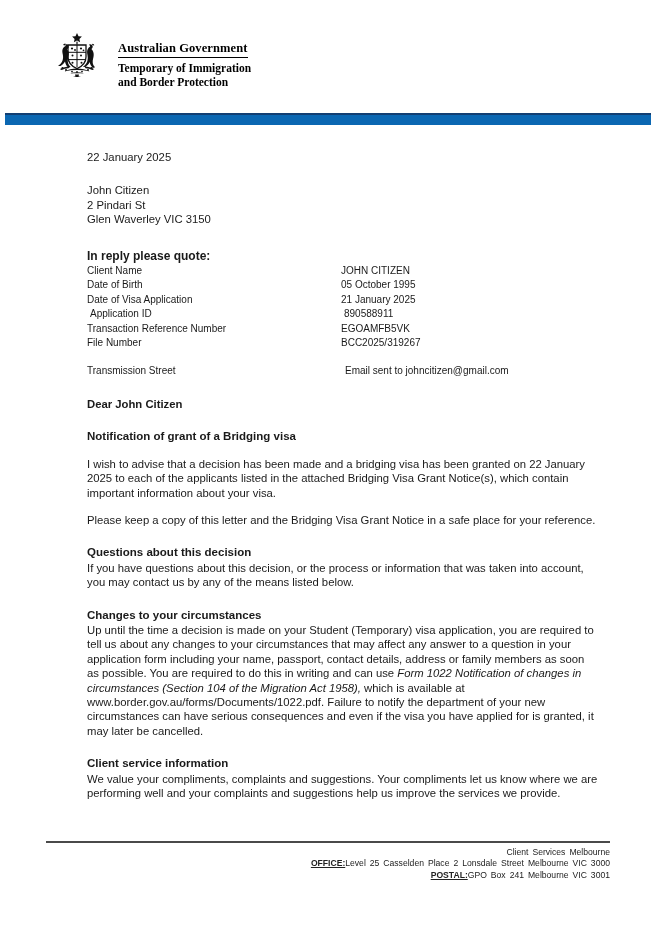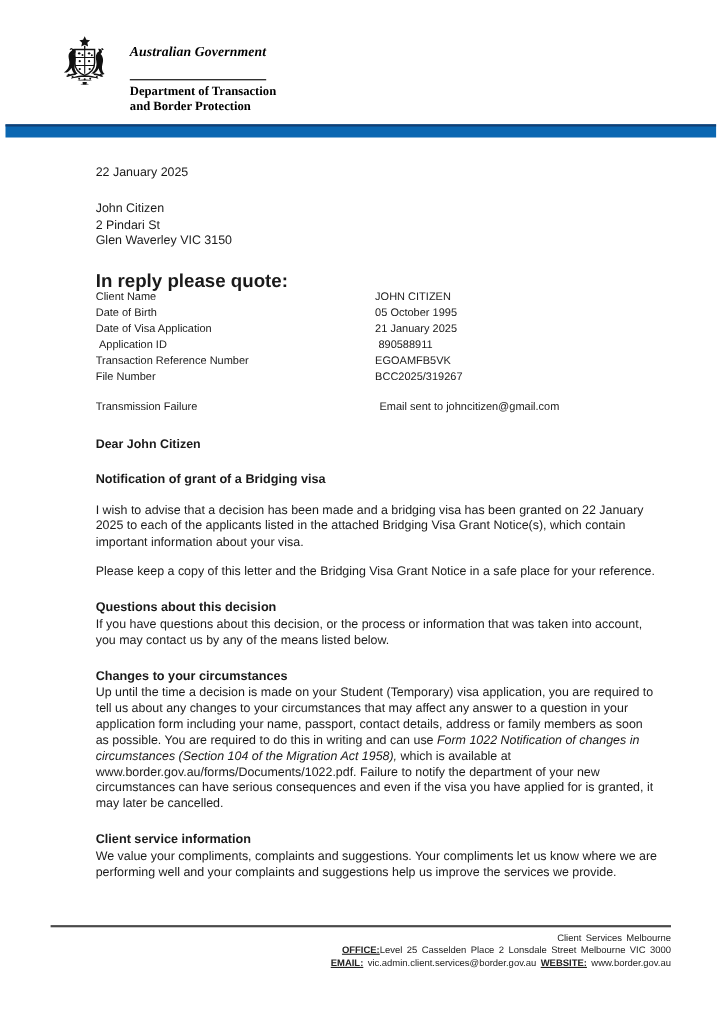--- a/index.html
+++ b/index.html
@@ -35,24 +35,23 @@
   .dept-block {
     padding-top: 7px;
   }
   .gov-title {
     font-family: "Liberation Serif", serif;
     font-weight: bold;
     font-size: 12.5px;
     letter-spacing: 0.1px;
     color: #000;
     line-height: 14px;
-    padding-bottom: 18px;
+    padding-bottom: 2px;
     border-bottom: 1.4px solid #000;
     display: inline-block;
-    font-style: italic;
   }
   .dept-name {
     font-family: "Liberation Serif", serif;
     font-weight: bold;
     font-size: 11.5px;
     color: #000;
     line-height: 13.5px;
     margin-top: 4px;
     white-space: pre-line;
   }
@@ -75,21 +74,21 @@
     top: 150px;
     width: 512px;
     font-size: 11.3px;
     line-height: 14.4px;
   }
   .letter-date { margin: 0 0 19px 0; }
   .addressee { margin: 0 0 22px 0; white-space: pre-line; }
 
   .quote-heading {
     font-weight: bold;
-    font-size: 17px;
+    font-size: 12px;
     margin: 0 0 1px 0;
   }
   table.detail-table {
     border-collapse: collapse;
     width: 100%;
     font-size: 10px;
   }
   table.detail-table td {
     padding: 0;
     line-height: 14.4px;
@@ -178,21 +177,21 @@
         <circle cx="26" cy="40.6" r=".9"></circle>
           <circle cx="31" cy="41" r=".9"></circle>
           <circle cx="36" cy="40.6" r=".9"></circle>
         <path d="M29 43.5h4l-.6 2.4h-2.8z"></path>
         <path d="M27 45.6c2.6-.5 5.4-.5 8 0-2.6.4-5.4.4-8 0z"></path>
       </g>
     </svg>
   </div>
   <div class="dept-block">
     <div class="gov-title">Australian Government</div>
-    <div class="dept-name">Department of Transaction
+    <div class="dept-name">Temporary of Immigration
 and Border Protection</div>
   </div>
 </div>
 
 <div class="blue-bar"></div>
 
 <div class="letter-body">
 
   <p class="letter-date">22 January 2025</p>
 
@@ -222,21 +221,21 @@
       </tr>
       <tr>
         <td class="k">Transaction Reference Number</td>
         <td class="v">EGOAMFB5VK</td>
       </tr>
       <tr>
         <td class="k">File Number</td>
         <td class="v">BCC2025/319267</td>
       </tr>
       <tr class="spaced">
-        <td class="k">Transmission Failure</td>
+        <td class="k">Transmission Street</td>
         <td class="v">Email sent to johncitizen@gmail.com</td>
       </tr>
     </tbody>
   </table>
 
   <p class="salutation">Dear John Citizen</p>
 
   <h2 class="section">Notification of grant of a Bridging visa</h2>
 
   <p class="para">I wish to advise that a decision has been made and a bridging visa has been granted on 22 January 2025 to each of the applicants listed in the attached Bridging Visa Grant Notice(s), which contain important information about your visa.</p>
@@ -251,14 +250,14 @@
 
   <h2 class="section tight">Client service information</h2>
   <p class="para attached">We value your compliments, complaints and suggestions. Your compliments let us know where we are performing well and your complaints and suggestions help us improve the services we provide.</p>
 
 </div>
 
 <div class="footer">
   <hr class="footer-rule">
   <div class="footer-line">Client  Services  Melbourne</div>
   <div class="footer-line"><b>OFFICE:</b><span>Level  25  Casselden  Place  2  Lonsdale  Street  Melbourne  VIC  3000</span></div>
-  <div class="footer-line"><b>EMAIL:</b><span> vic.admin.client.services@border.gov.au  </span><b>WEBSITE:</b><span> www.border.gov.au  </span></div>
+  <div class="footer-line"><b>POSTAL:</b><span>GPO  Box  241  Melbourne  VIC  3001</span></div>
 </div>
 
 </body></html>

